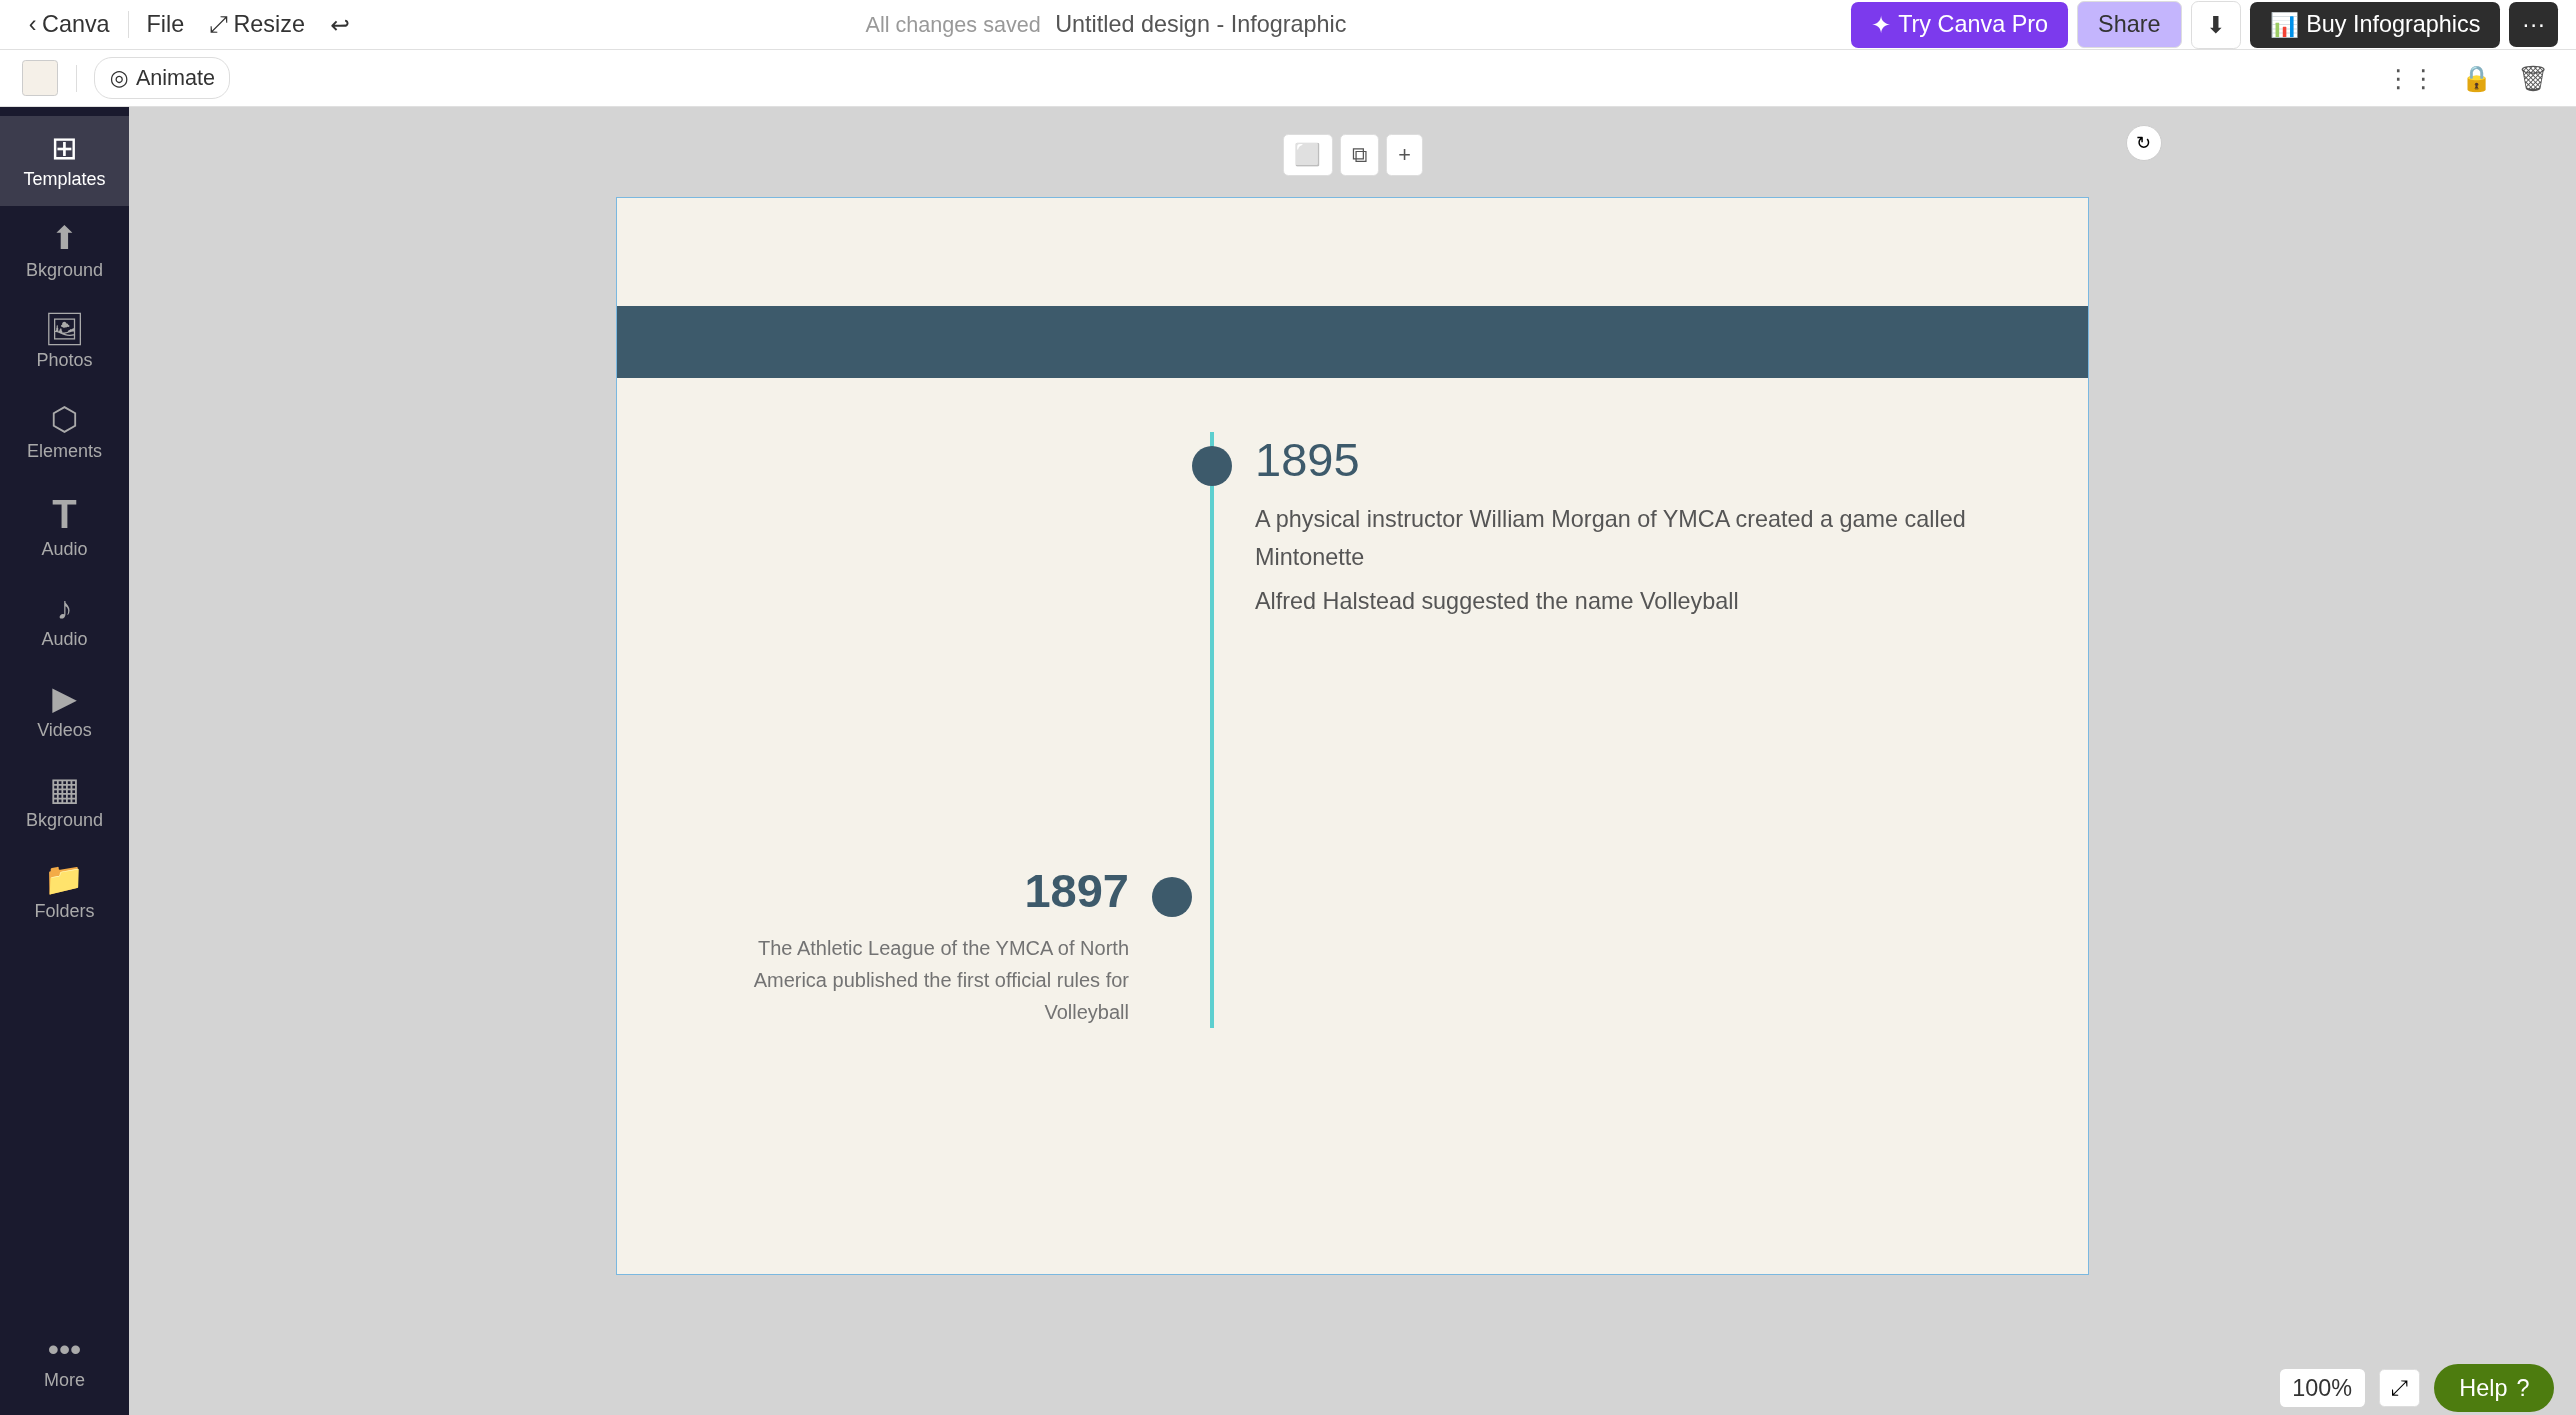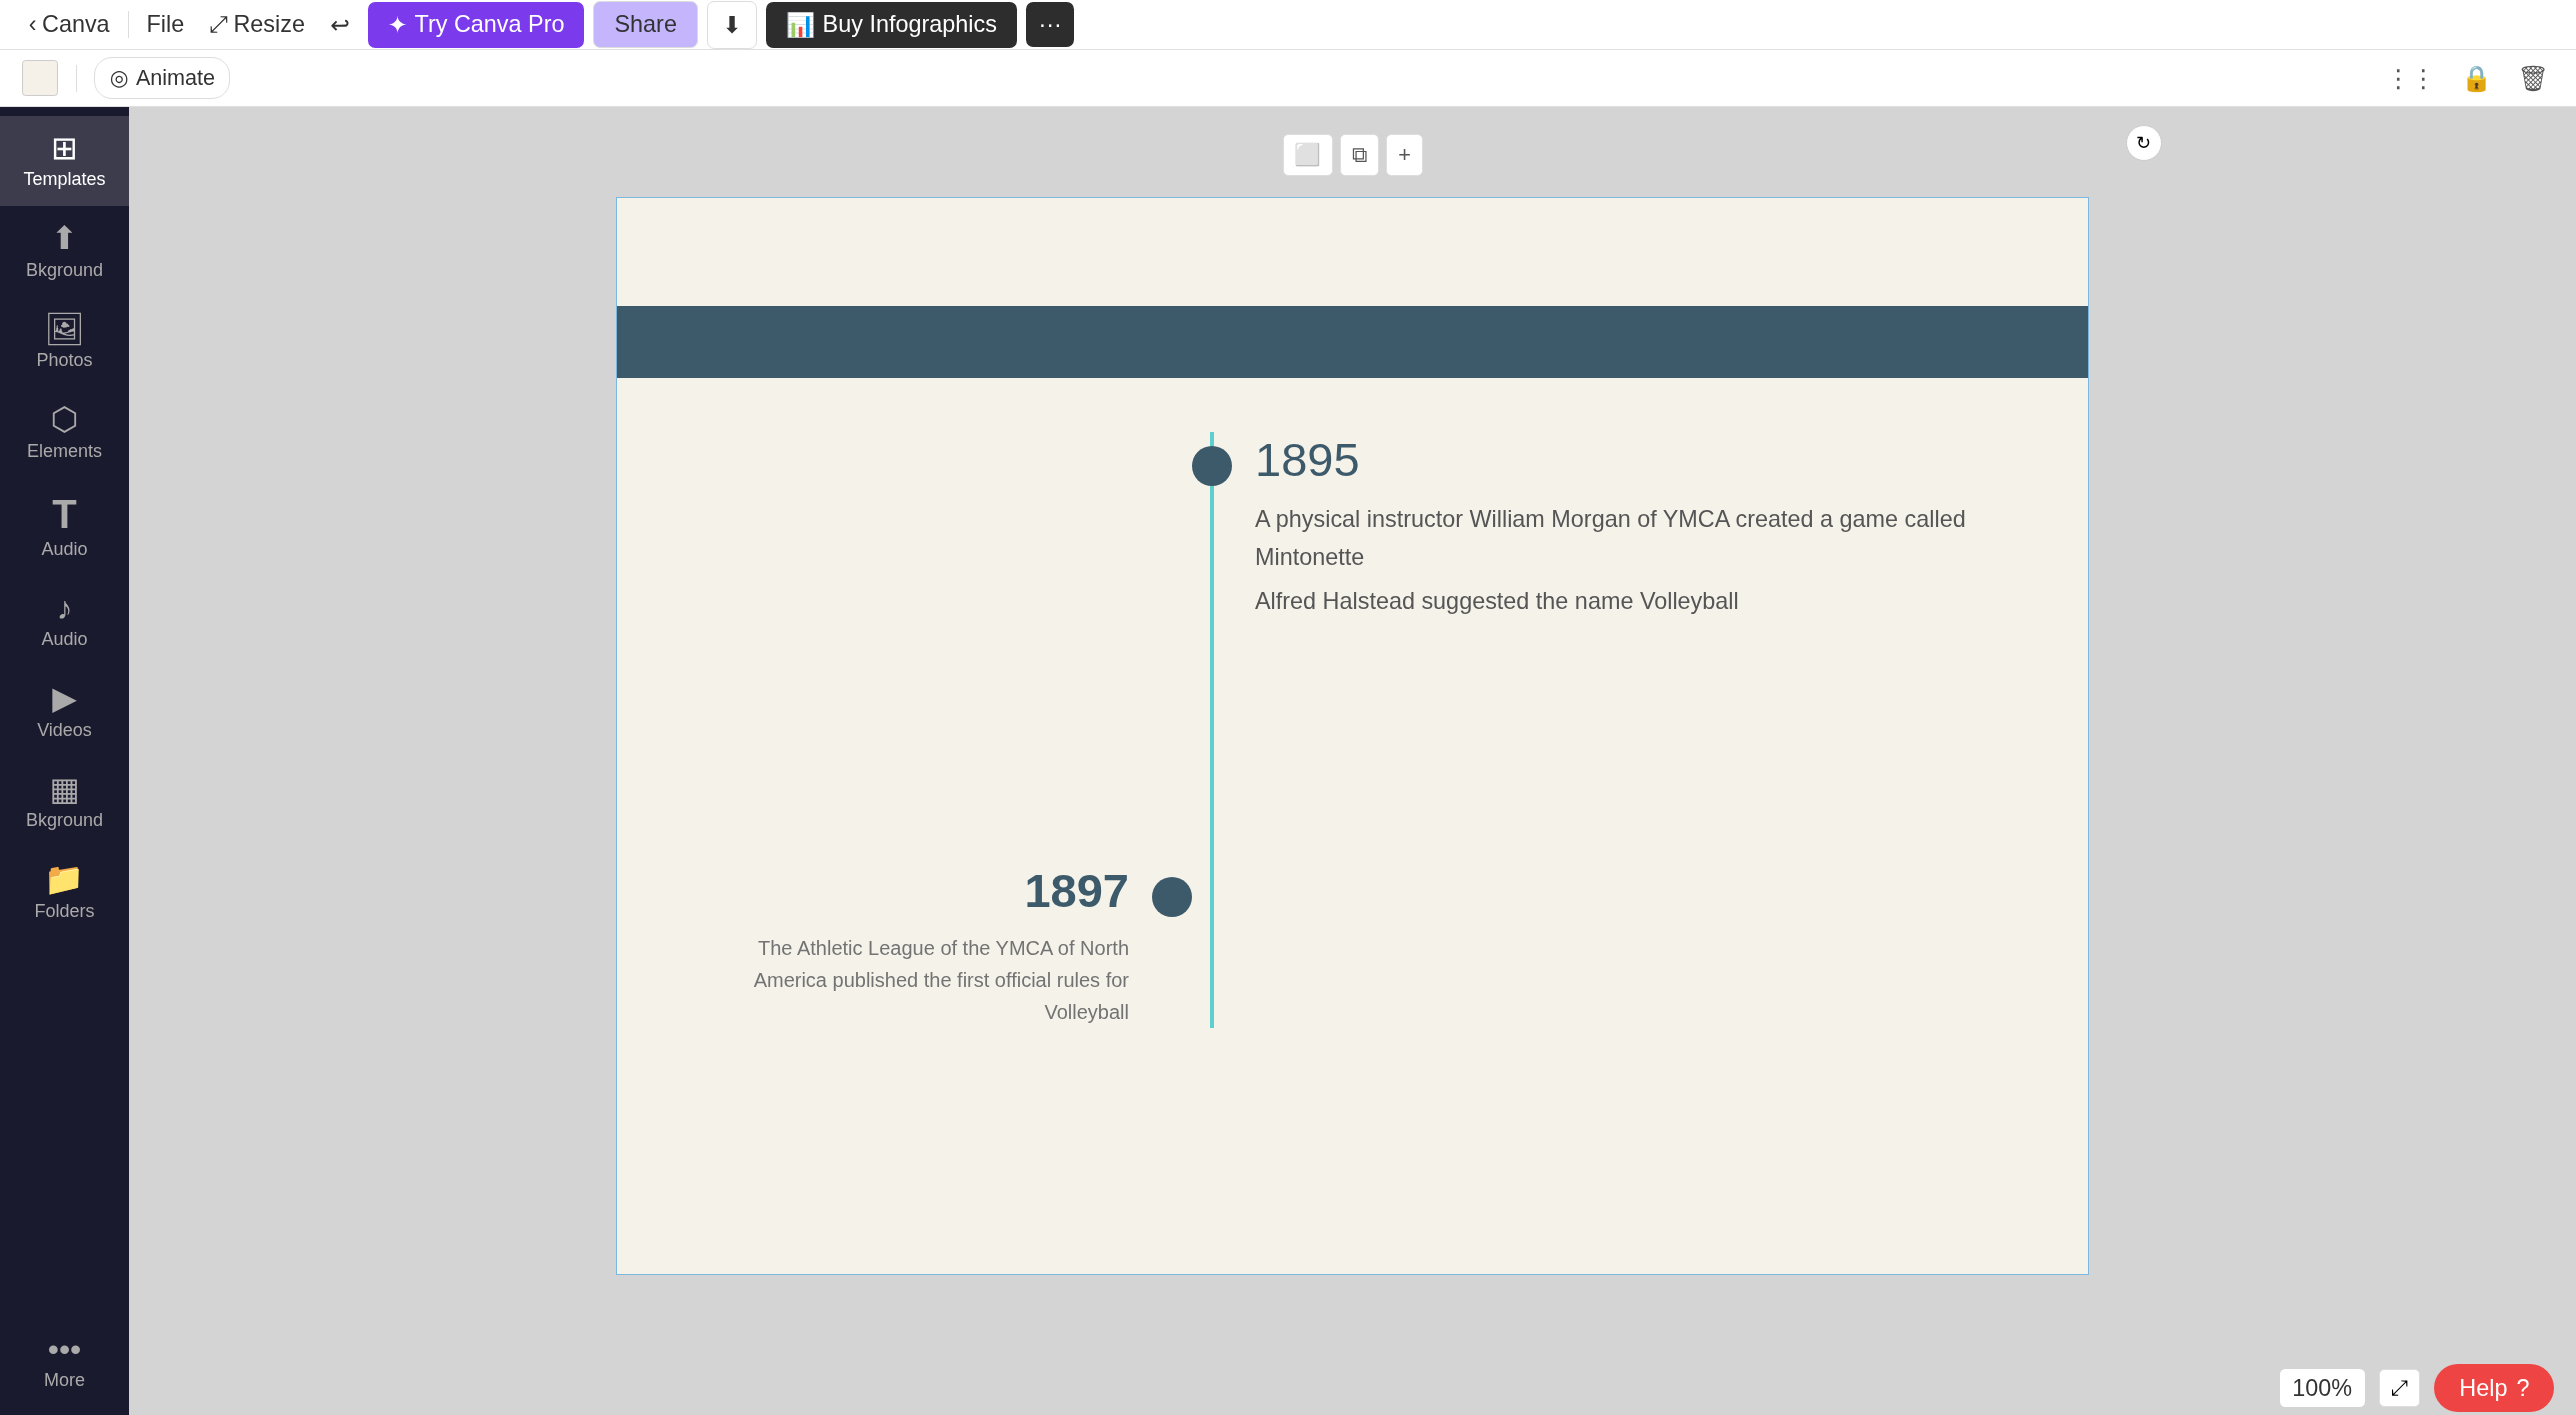--- a/index.html
+++ b/index.html
@@ -431,21 +431,21 @@
     .zoom-expand-btn {
       background: white;
       border: 0.9px solid #ddd;
       border-radius: 5.4px;
       padding: 5.4px 10.8px;
       font-size: 21.6px;
       cursor: pointer;
       pointer-events: all;
     }
     .help-btn {
-      background: #ef4444;
+      background: #4d7c0f;
       color: white;
       border: none;
       padding: 10.8px 25px;
       border-radius: 27px;
       font-size: 23.4px;
       cursor: pointer;
       pointer-events: all;
       display: flex;
       align-items: center;
       gap: 9px;
@@ -464,20 +464,24 @@
     <button class="nav-btn">
       <span>File</span>
     </button>
     <button class="nav-btn">
       <span>⤢</span>
       <span>Resize</span>
     </button>
     <button class="nav-btn">
       <span>↩</span>
     </button>
+  </div>
+  <div class="top-bar-center">
+    <span class="saved-status">All changes saved</span>
+    <span class="design-title">Untitled design - Infographic</span>
   </div>
   <div class="top-bar-right">
     <button class="btn-try-pro">
       <span>✦</span>
       <span>Try Canva Pro</span>
     </button>
     <button class="btn-share">
       <span>Share</span>
     </button>
     <button class="btn-download">

